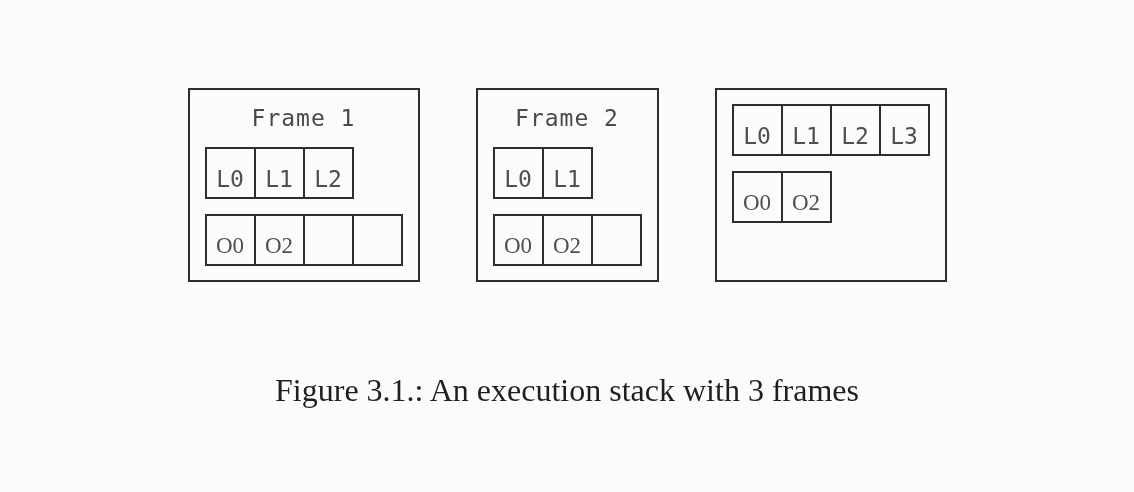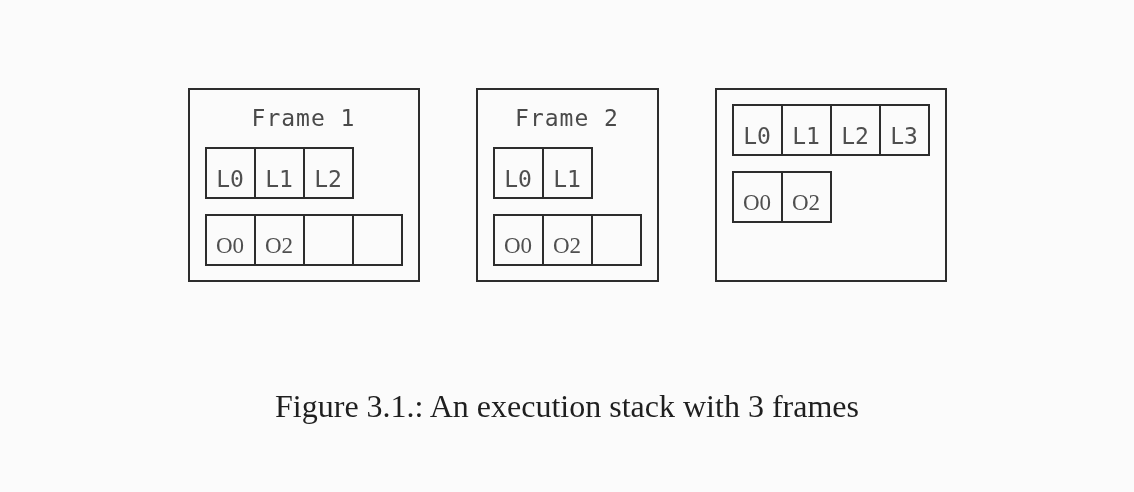--- a/index.html
+++ b/index.html
@@ -57,21 +57,21 @@
     align-items: flex-end;
     justify-content: center;
     padding-bottom: 5px;
     font-size: 23px;
     color: var(--cell-text);
     background: transparent;
   }
   .cell + .cell { margin-left: -2px; }
   .figure-caption {
     position: absolute;
-    top: 388px; left: 0;
+    top: 372px; left: 0;
     width: 100%;
     text-align: center;
     font-family: "Liberation Serif", "DejaVu Serif", serif;
     font-size: 32px;
     color: var(--caption-text);
   }
 </style>
 </head>
 <body>
 

